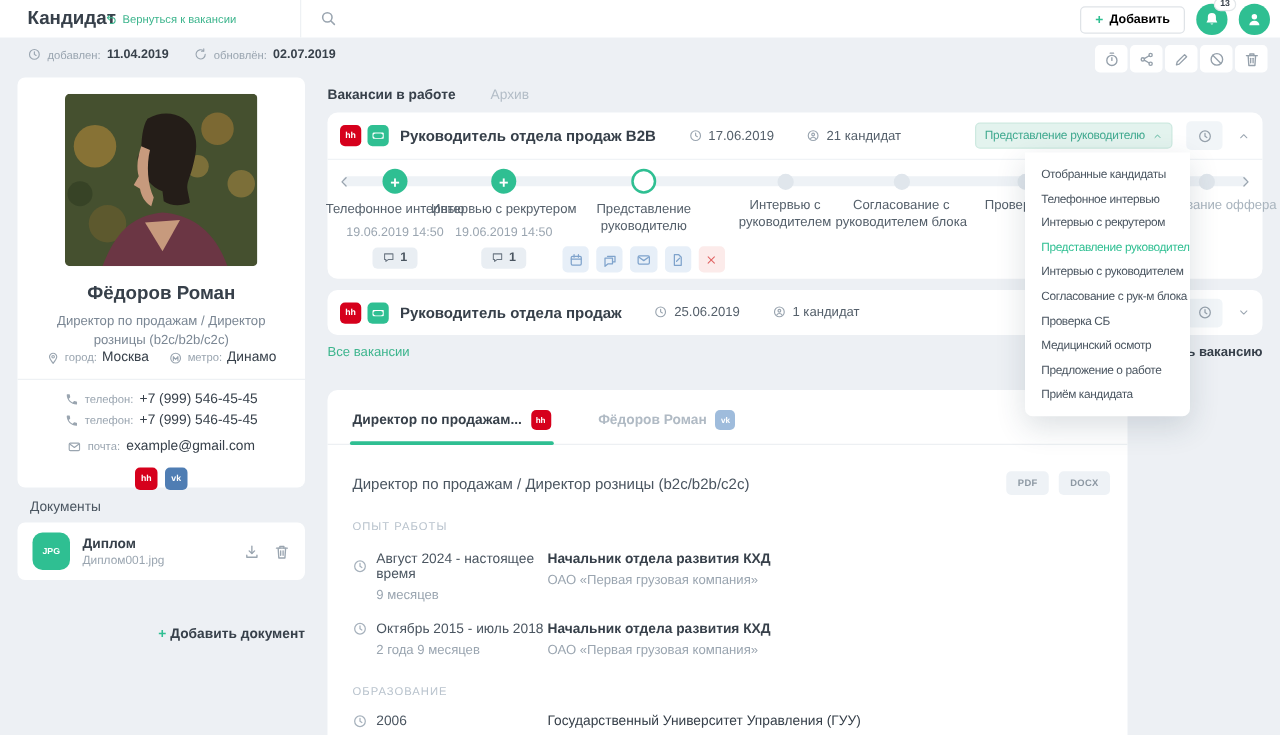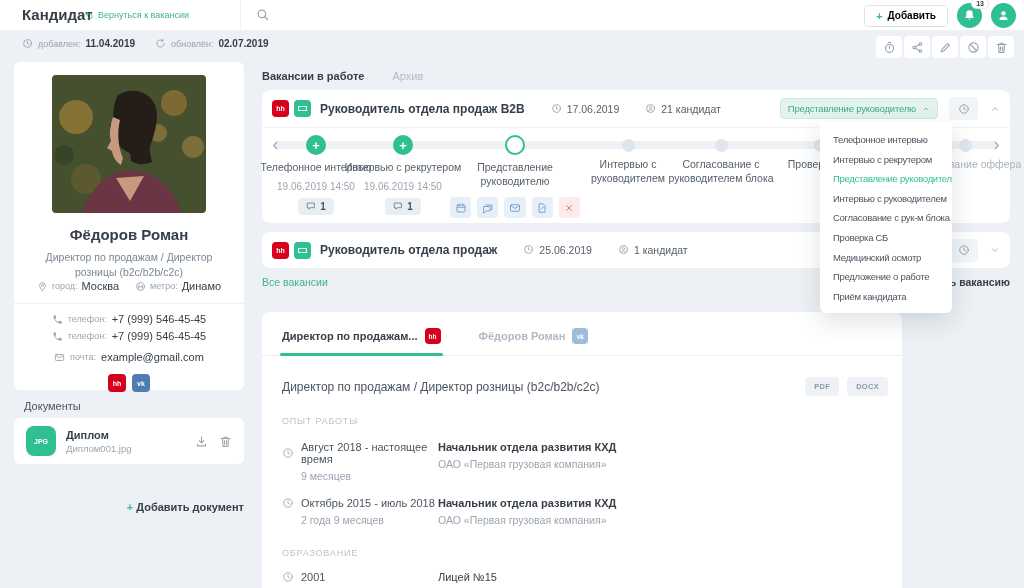--- a/index.html
+++ b/index.html
@@ -602,21 +602,21 @@
 
     <div class="xp-row">
       <div class="xp-left">
         <div class="line-ico">
           <span class="mico">
             <svg class="ic" width="12" height="12" viewBox="0 0 24 24">
                 <circle cx="12" cy="12" r="8.5"></circle>
                 <polyline points="12,7.5 12,12 15,14"></polyline>
               </svg>
           </span>
-          <span>Август 2018 - настоящее время</span>
+          <span>Август 2024 - настоящее время</span>
         </div>
         <div class="xp-dur">9 месяцев</div>
       </div>
       <div class="xp-right">
         <div class="xp-pos">Начальник отдела развития КХД</div>
         <div class="xp-co">ОАО «Первая грузовая компания»</div>
       </div>
     </div>
 
     <div class="xp-row">
@@ -633,40 +633,55 @@
         <div class="xp-dur">2 года 9 месяцев</div>
       </div>
       <div class="xp-right">
         <div class="xp-pos">Начальник отдела развития КХД</div>
         <div class="xp-co">ОАО «Первая грузовая компания»</div>
       </div>
     </div>
 
     <div class="sec-label" style="margin-top:22px">ОБРАЗОВАНИЕ</div>
 
-
     <div class="edu-row">
       <div class="xp-left">
         <div class="line-ico">
           <span class="mico">
             <svg class="ic" width="12" height="12" viewBox="0 0 24 24">
                 <circle cx="12" cy="12" r="8.5"></circle>
                 <polyline points="12,7.5 12,12 15,14"></polyline>
               </svg>
           </span>
+          <span>2006</span>
+        </div>
+      </div>
+      <div class="edu-school">Государственный Университет Управления (ГУУ)</div>
+    </div>
+
+    <div class="edu-row">
+      <div class="xp-left">
+        <div class="line-ico">
+          <span class="mico">
+            <svg class="ic" width="12" height="12" viewBox="0 0 24 24">
+                <circle cx="12" cy="12" r="8.5"></circle>
+                <polyline points="12,7.5 12,12 15,14"></polyline>
+              </svg>
+          </span>
           <span>2001</span>
         </div>
       </div>
       <div class="edu-school">Лицей №15</div>
     </div>
 
   </section>
 </main>
 
 <div class="stage-menu">
+  <div class="menu-item">Отобранные кандидаты</div>
   <div class="menu-item">Телефонное интервью</div>
   <div class="menu-item">Интервью с рекрутером</div>
   <div class="menu-item active">Представление руководителю</div>
   <div class="menu-item">Интервью с руководителем</div>
   <div class="menu-item">Согласование с рук-м блока</div>
   <div class="menu-item">Проверка СБ</div>
   <div class="menu-item">Медицинский осмотр</div>
   <div class="menu-item">Предложение о работе</div>
   <div class="menu-item">Приём кандидата</div>
 </div>

